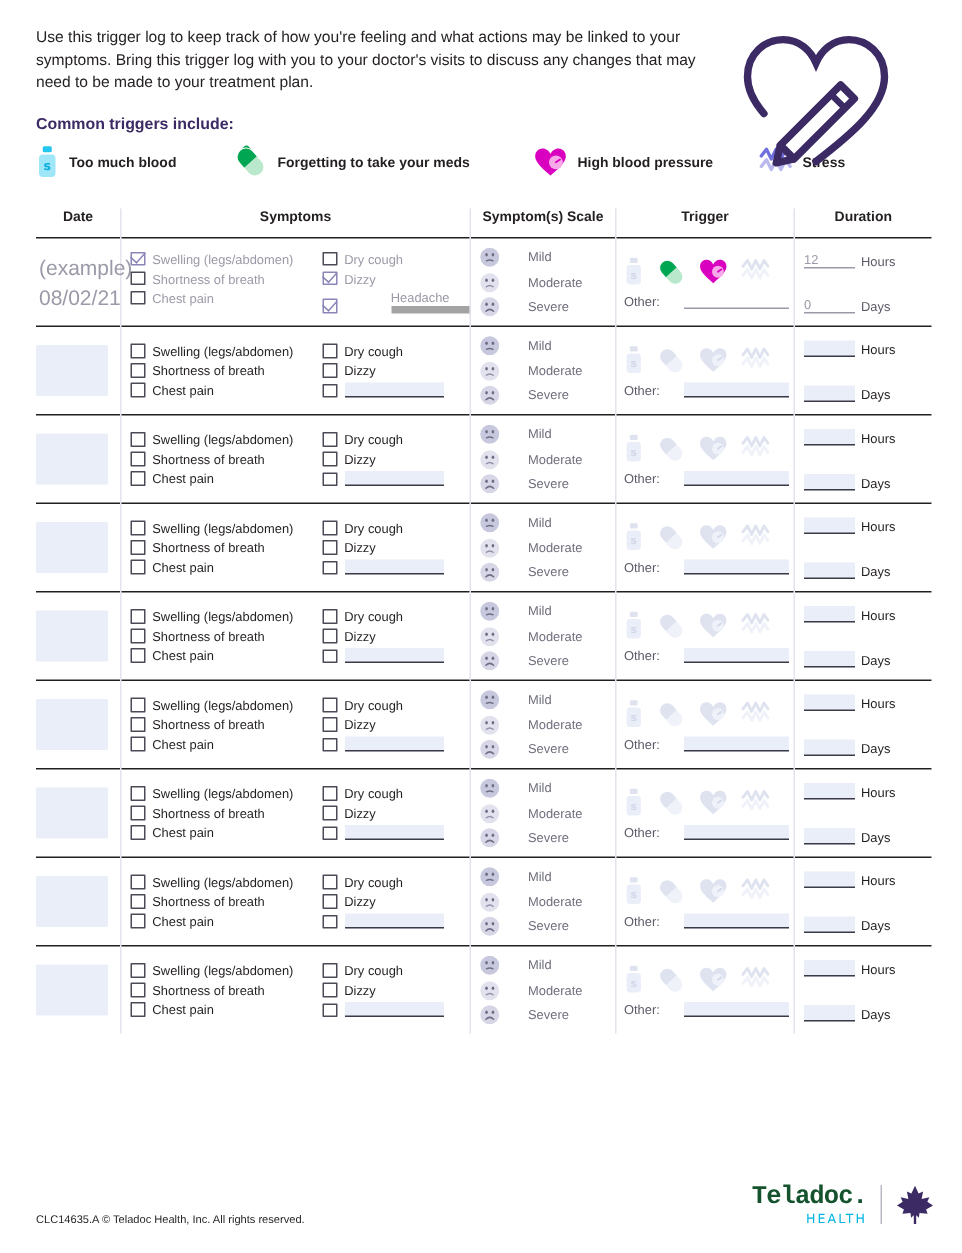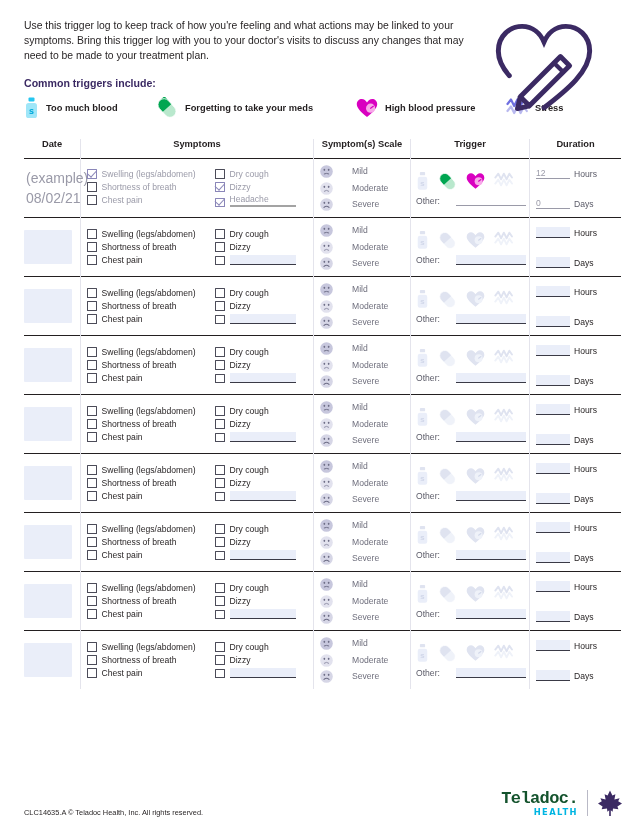--- a/index.html
+++ b/index.html
@@ -75,22 +75,22 @@
     content:"";position:absolute;left:1px;top:-2.4px;width:5px;height:7.5px;
     border:solid #8a86b8;border-width:0 1.6px 1.6px 0;transform:rotate(42deg);
   }
   .sym-txt{font-size:8.6px;color:#231f20;white-space:nowrap;line-height:1;}
   .sym-txt.muted{color:#9a9aa8;}
   .blank-write{
     width:66px;height:9px;background:#eaeef9;border-bottom:1px solid #3a3a46;
     display:inline-block;
   }
   .blank-write.filled{
-    background:transparent;border-bottom:2px solid #a3a3a3;
-    font-size:8.6px;color:#9a9aa8;line-height:9px;height:auto;padding-bottom:1px;
+    background:transparent;border-bottom:5px solid #a3a3a3;
+    font-size:8.6px;color:#9a9aa8;line-height:9px;height:auto;padding-bottom:1px;margin-left:31px;
   }
 
   
   .scale-col{display:flex;flex-direction:column;gap:3.5px;padding-left:6px;}
   .scale-line{display:flex;align-items:center;gap:19px;}
   .scale-txt{font-size:8.6px;color:#6f6f7d;line-height:1;}
   .scale-txt.ex{color:#6f6f7d;}
 
   
   .trig-wrap{padding-left:5px;}
@@ -120,21 +120,21 @@
     display:flex;align-items:flex-end;justify-content:space-between;
   }
   .copy{font-size:7.4px;color:#231f20;}
   .brand{display:flex;align-items:center;gap:9px;}
   .brand-mark{display:flex;flex-direction:column;align-items:flex-end;line-height:1;}
   .brand-t{
     font-family:Liberation Mono, monospace;font-weight:bold;
     font-size:17px;color:#14532d;letter-spacing:-0.6px;margin-left:44px;
   }
   .brand-h{
-    font-family:"DejaVu Sans", sans-serif;font-weight:bold;
+    font-family:"DejaVu Sans", sans-serif;font-weight:normal;
     font-size:8.4px;color:#00b5e2;letter-spacing:1.4px;margin-top:1px;
   }
   .brand-div{width:1px;height:26px;background:#b9b9c6;}
 </style>
 </head>
 <body>
 
 <div class="page">
 
   <div class="header">

